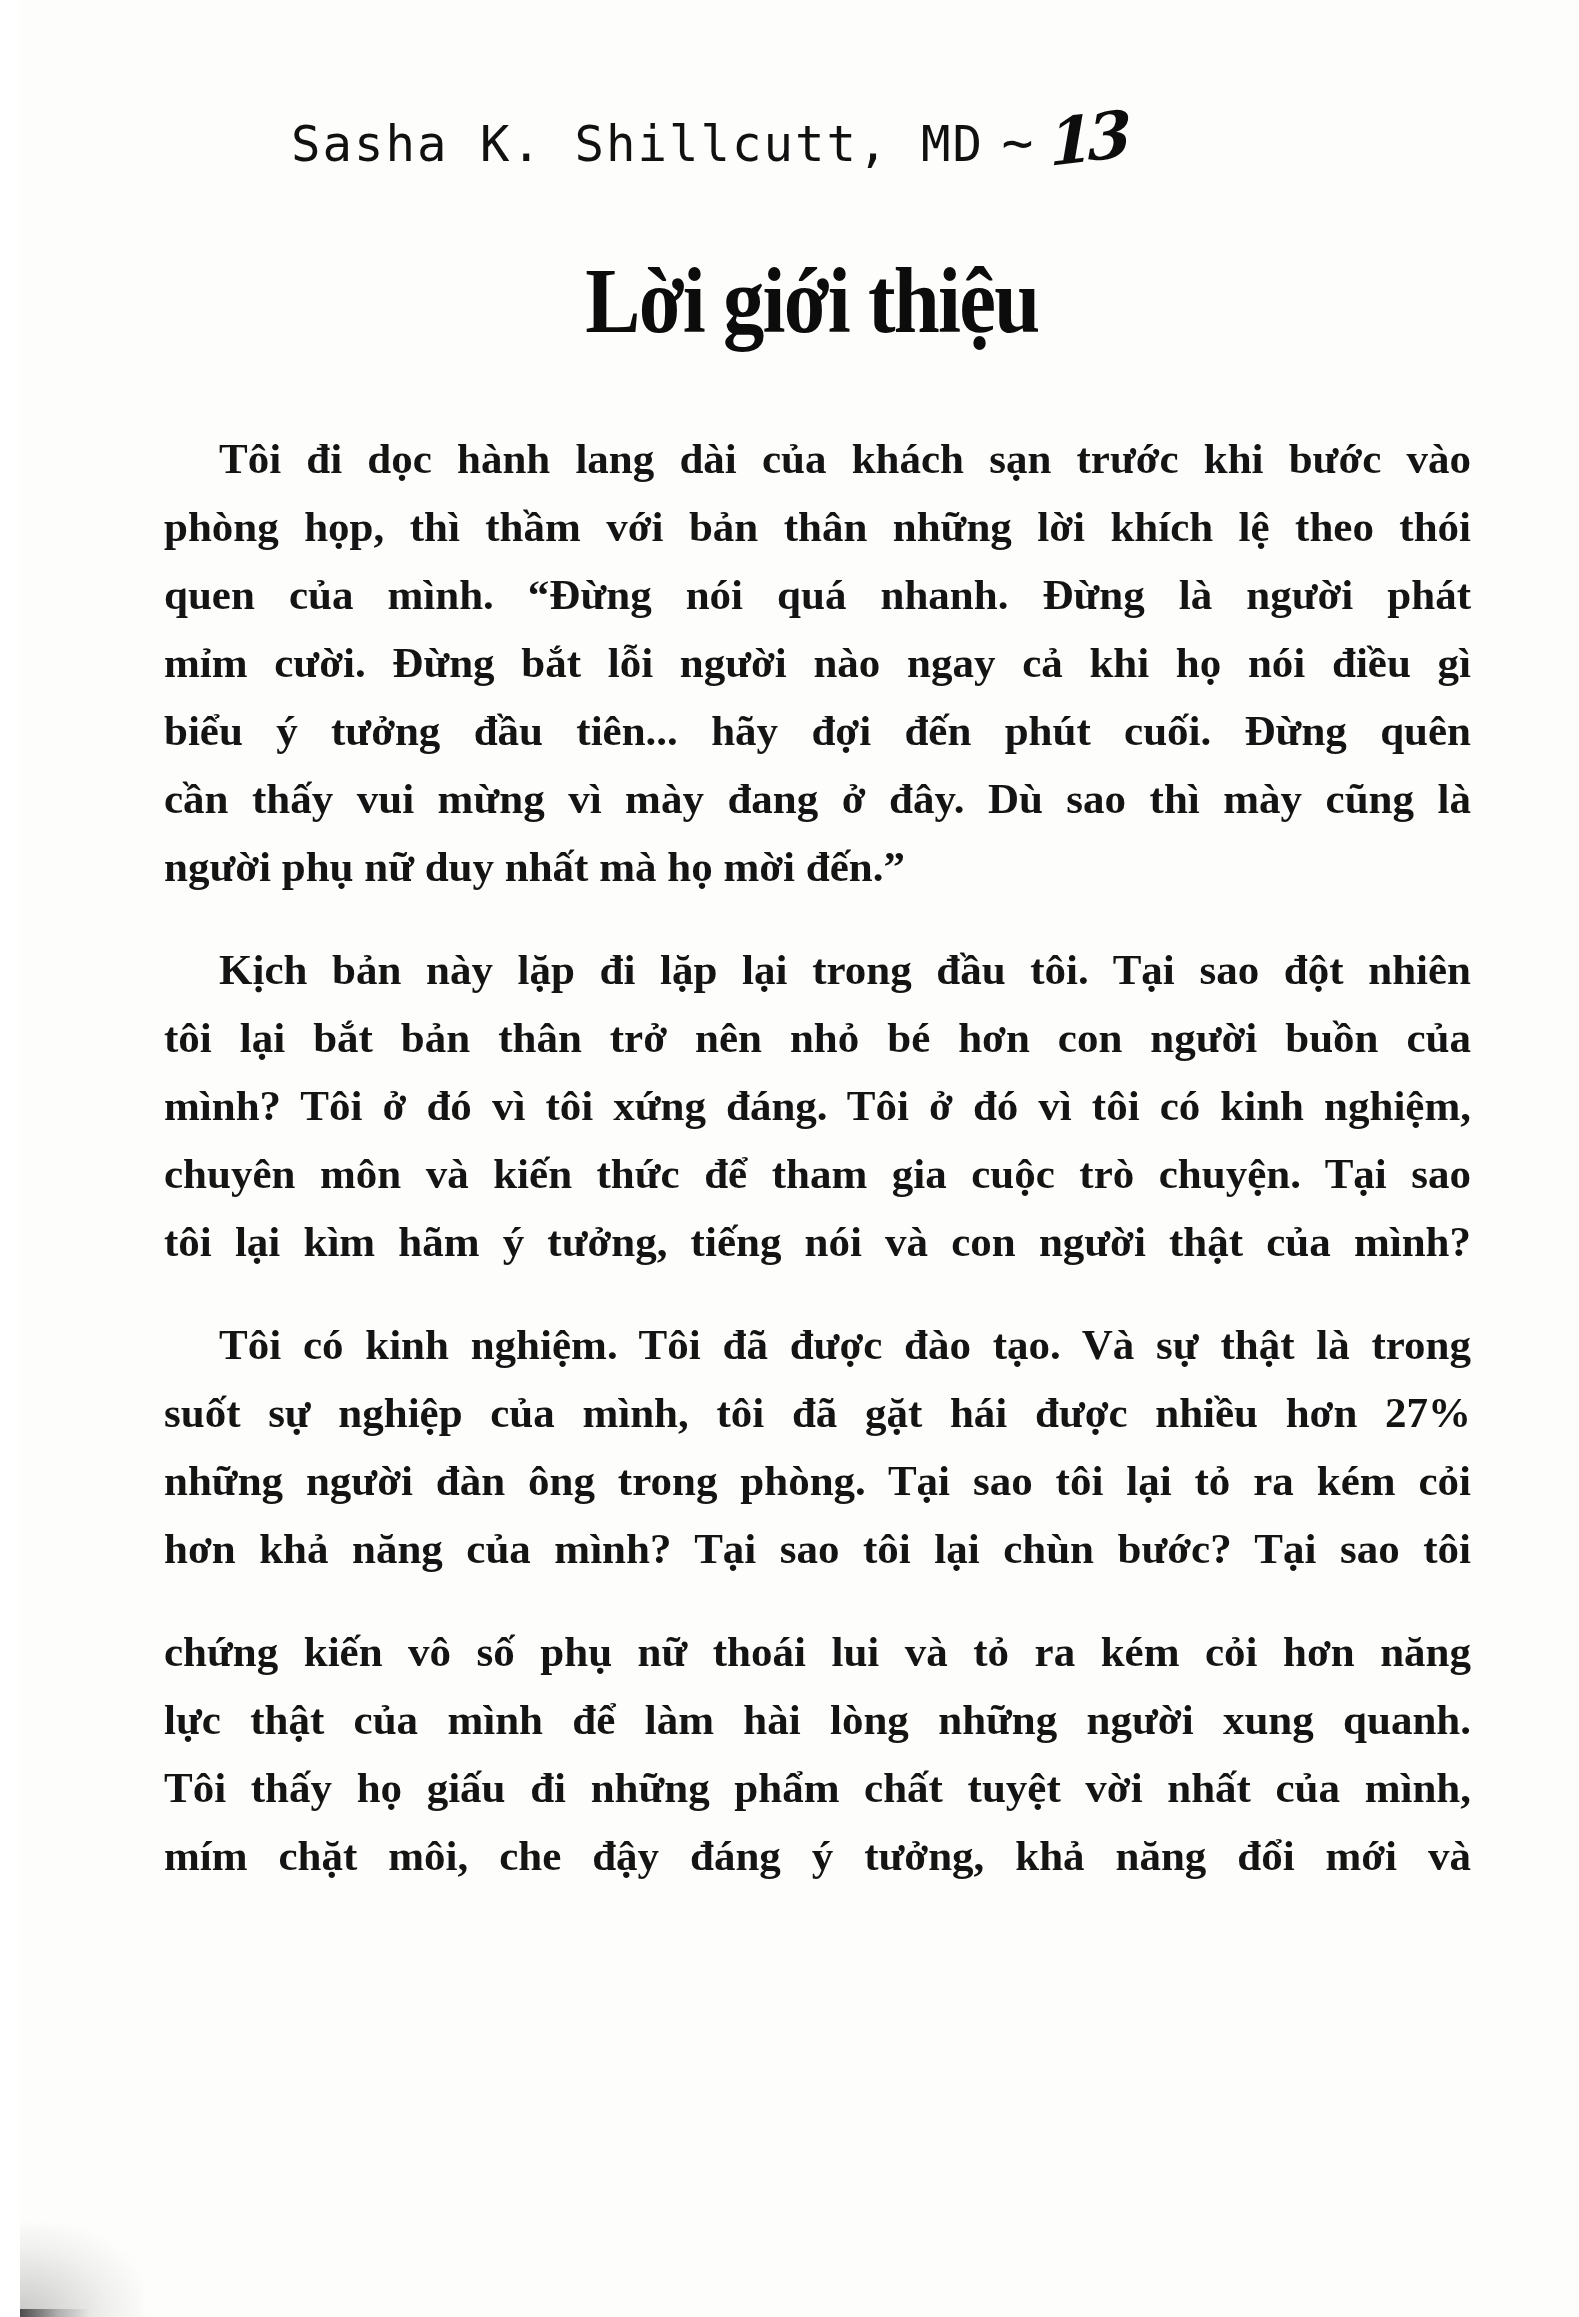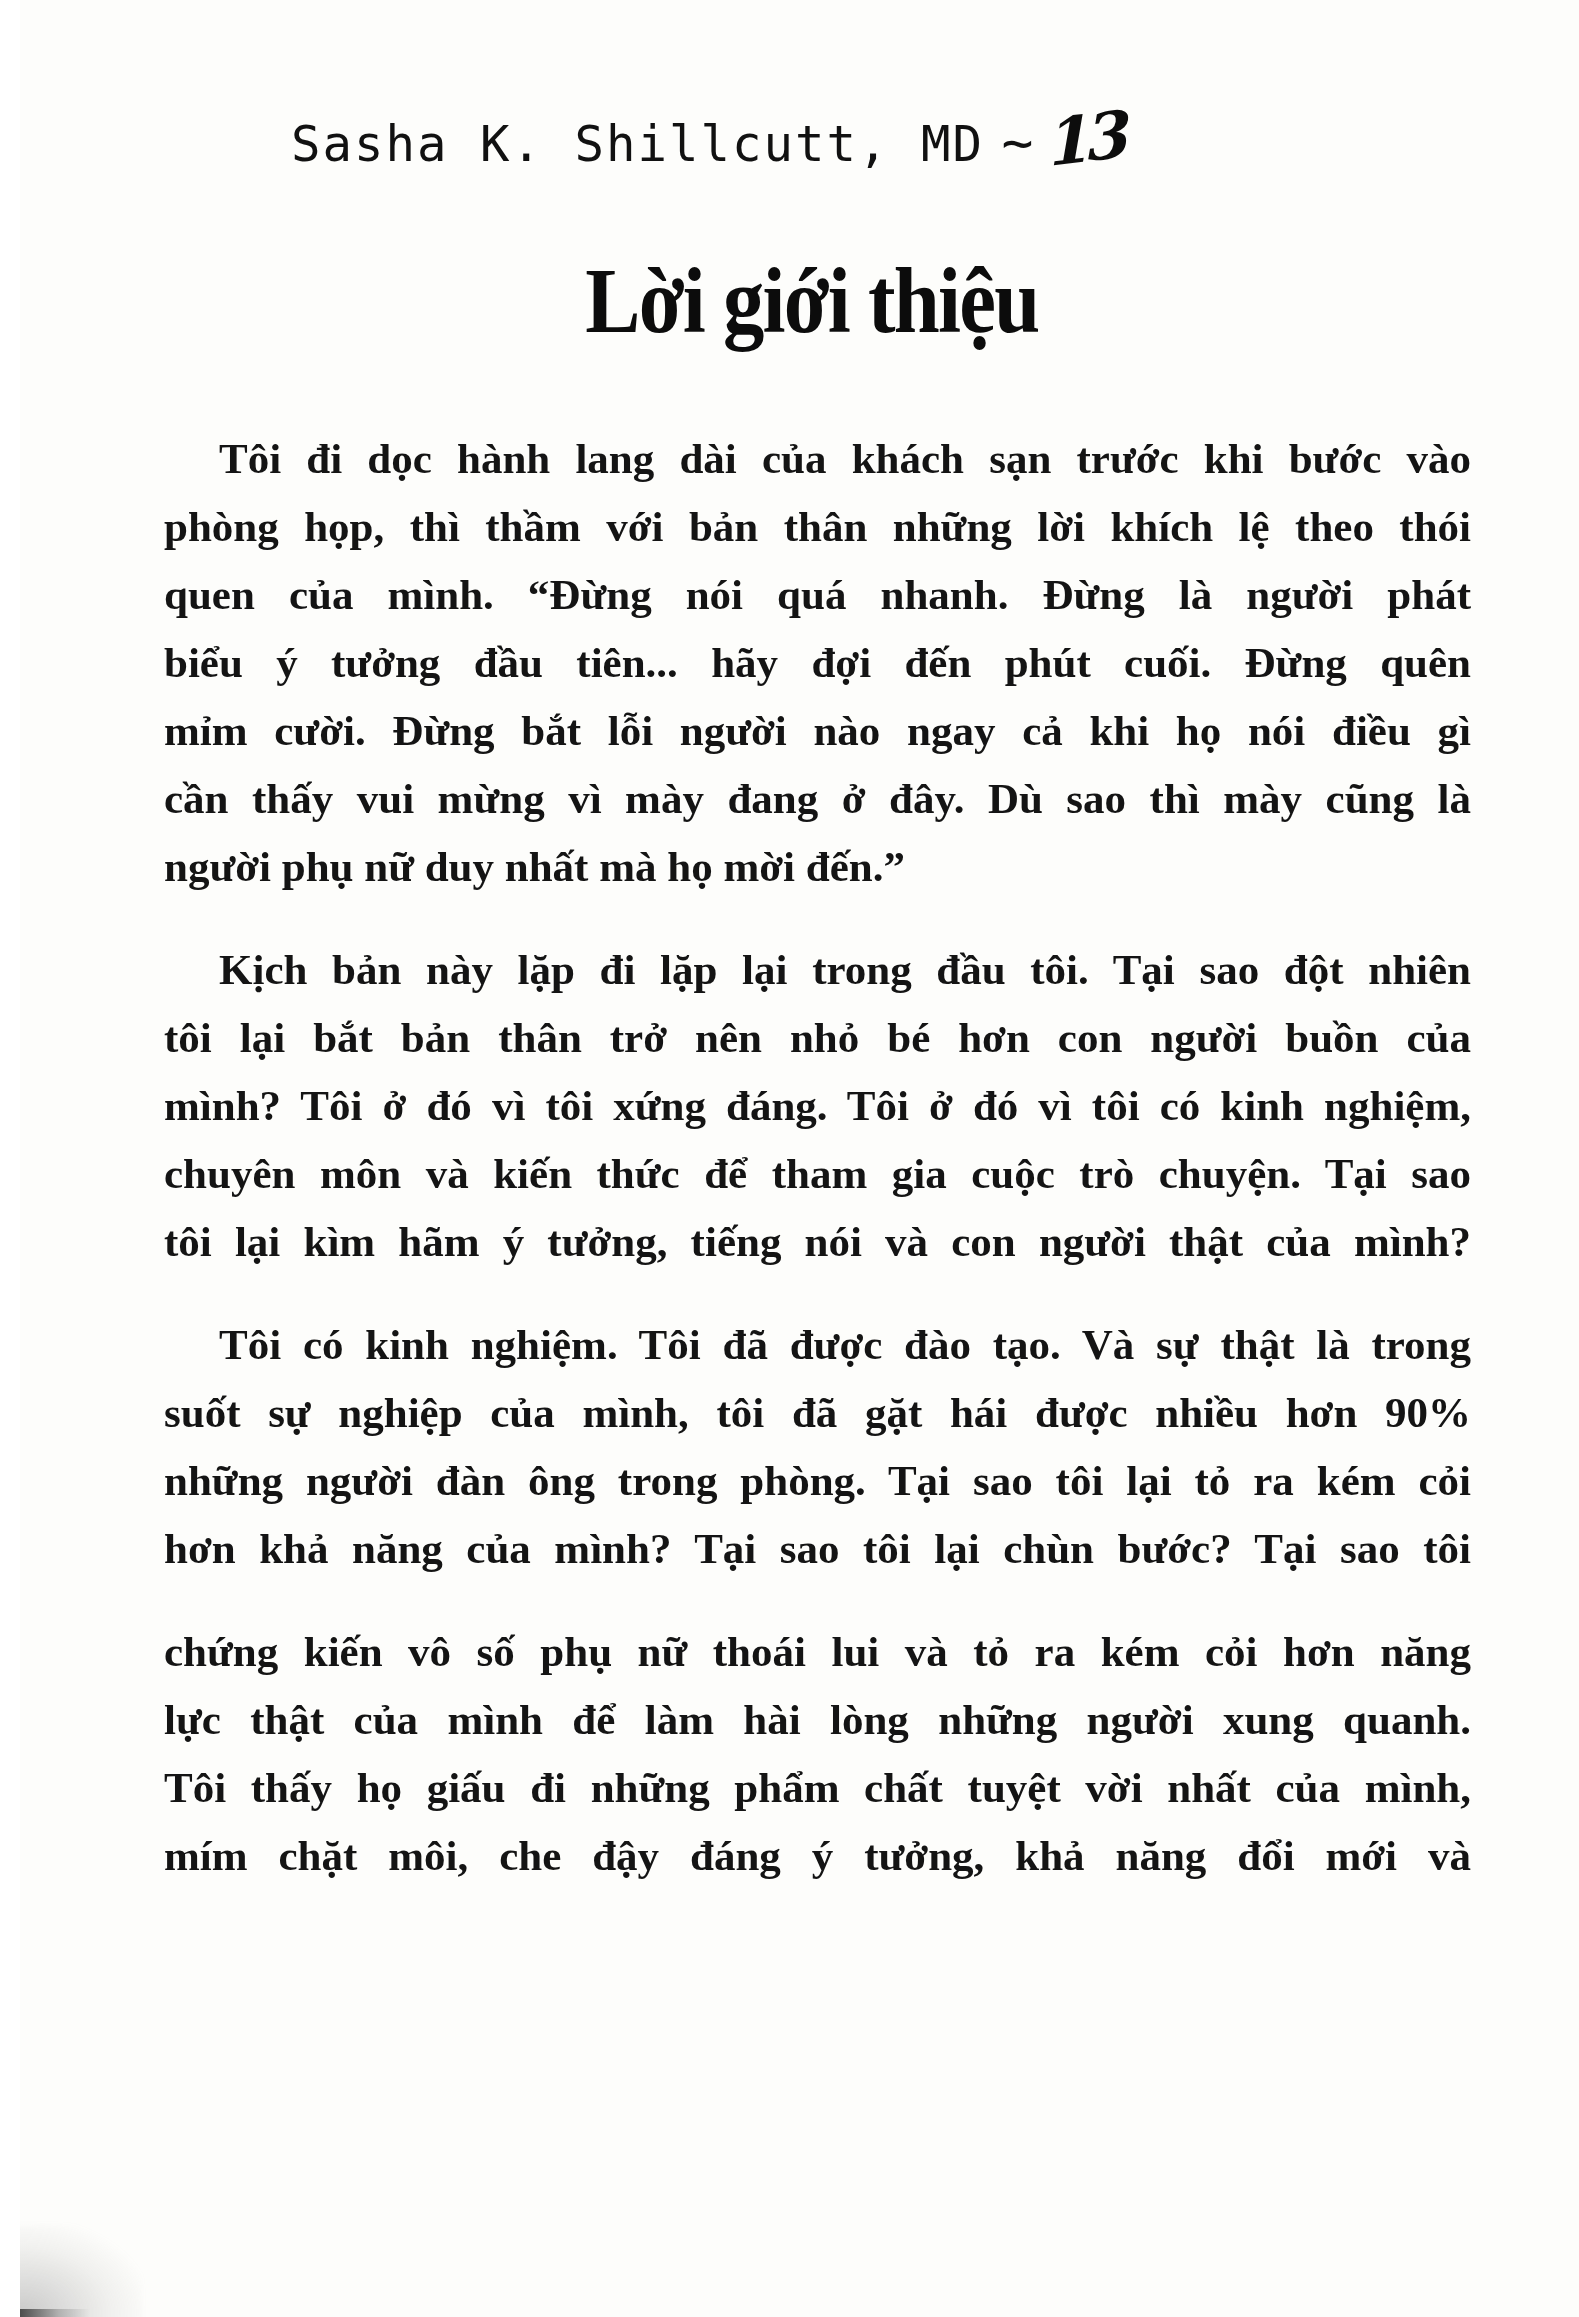--- a/index.html
+++ b/index.html
@@ -109,37 +109,37 @@
   </header>
 
   <h1 class="title">Lời giới thiệu</h1>
 
   <main class="body-text">
 
     <section class="para">
       <div class="line indent">Tôi đi dọc hành lang dài của khách sạn trước khi bước vào</div>
       <div class="line">phòng họp, thì thầm với bản thân những lời khích lệ theo thói</div>
       <div class="line">quen của mình. “Đừng nói quá nhanh. Đừng là người phát</div>
+      <div class="line">mỉm cười. Đừng bắt lỗi người nào ngay cả khi họ nói điều gì</div>
       <div class="line">biểu ý tưởng đầu tiên... hãy đợi đến phút cuối. Đừng quên</div>
-      <div class="line">mỉm cười. Đừng bắt lỗi người nào ngay cả khi họ nói điều gì</div>
       <div class="line">cần thấy vui mừng vì mày đang ở đây. Dù sao thì mày cũng là</div>
       <div class="line last">người phụ nữ duy nhất mà họ mời đến.”</div>
     </section>
 
     <section class="para">
       <div class="line indent">Kịch bản này lặp đi lặp lại trong đầu tôi. Tại sao đột nhiên</div>
       <div class="line">tôi lại bắt bản thân trở nên nhỏ bé hơn con người buồn của</div>
       <div class="line">mình? Tôi ở đó vì tôi xứng đáng. Tôi ở đó vì tôi có kinh nghiệm,</div>
       <div class="line">chuyên môn và kiến thức để tham gia cuộc trò chuyện. Tại sao</div>
       <div class="line">tôi lại kìm hãm ý tưởng, tiếng nói và con người thật của mình?</div>
     </section>
 
     <section class="para">
       <div class="line indent">Tôi có kinh nghiệm. Tôi đã được đào tạo. Và sự thật là trong</div>
-      <div class="line">suốt sự nghiệp của mình, tôi đã gặt hái được nhiều hơn 90%</div>
+      <div class="line">suốt sự nghiệp của mình, tôi đã gặt hái được nhiều hơn 27%</div>
       <div class="line">những người đàn ông trong phòng. Tại sao tôi lại tỏ ra kém cỏi</div>
       <div class="line">hơn khả năng của mình? Tại sao tôi lại chùn bước? Tại sao tôi</div>
     </section>
 
     <section class="para">
       <div class="line">chứng kiến vô số phụ nữ thoái lui và tỏ ra kém cỏi hơn năng</div>
       <div class="line">lực thật của mình để làm hài lòng những người xung quanh.</div>
       <div class="line">Tôi thấy họ giấu đi những phẩm chất tuyệt vời nhất của mình,</div>
       <div class="line">mím chặt môi, che đậy đáng ý tưởng, khả năng đổi mới và</div>
     </section>

